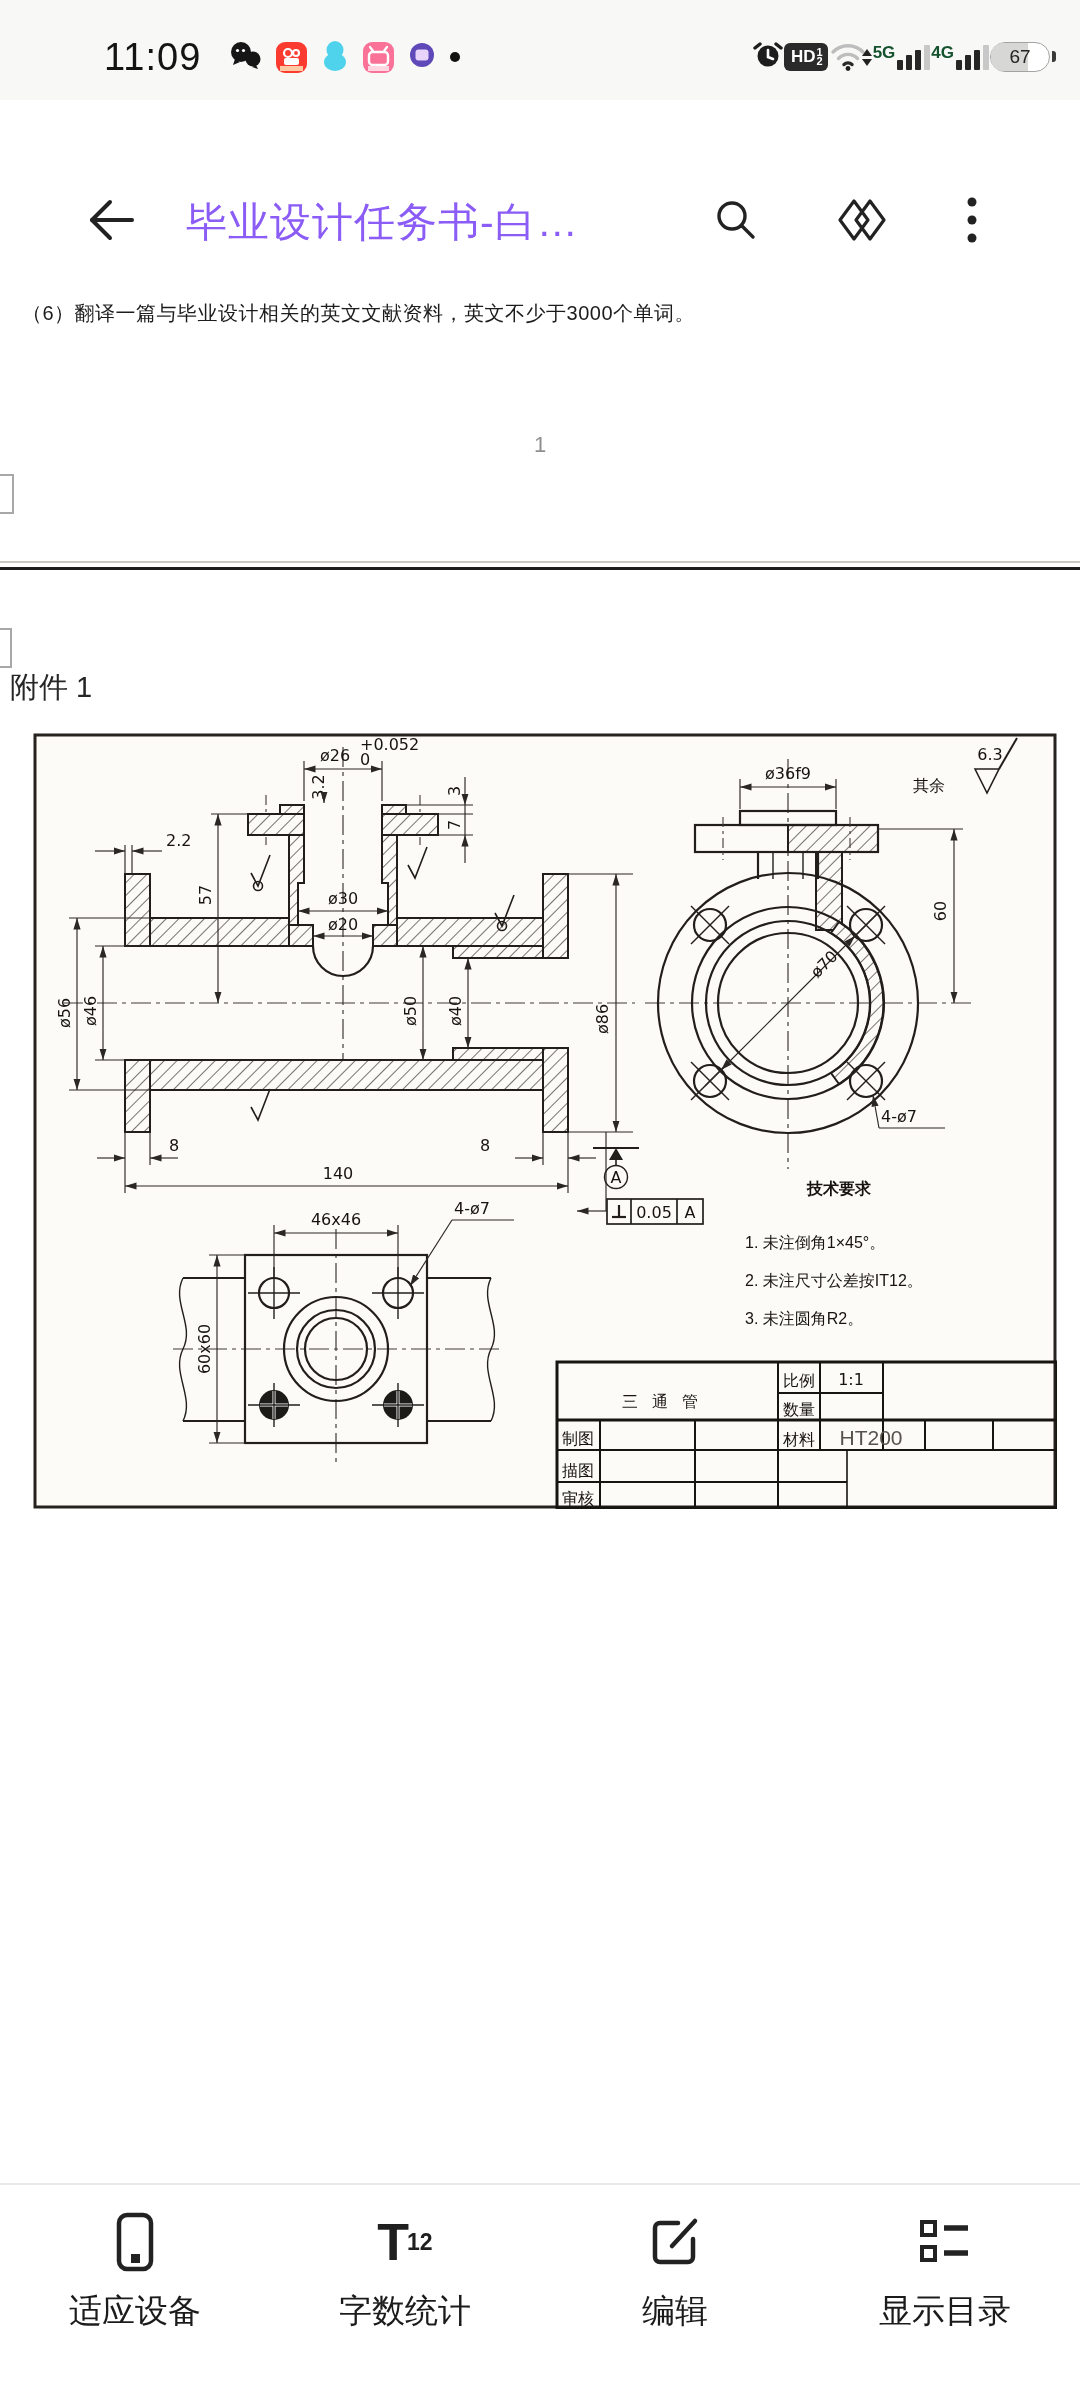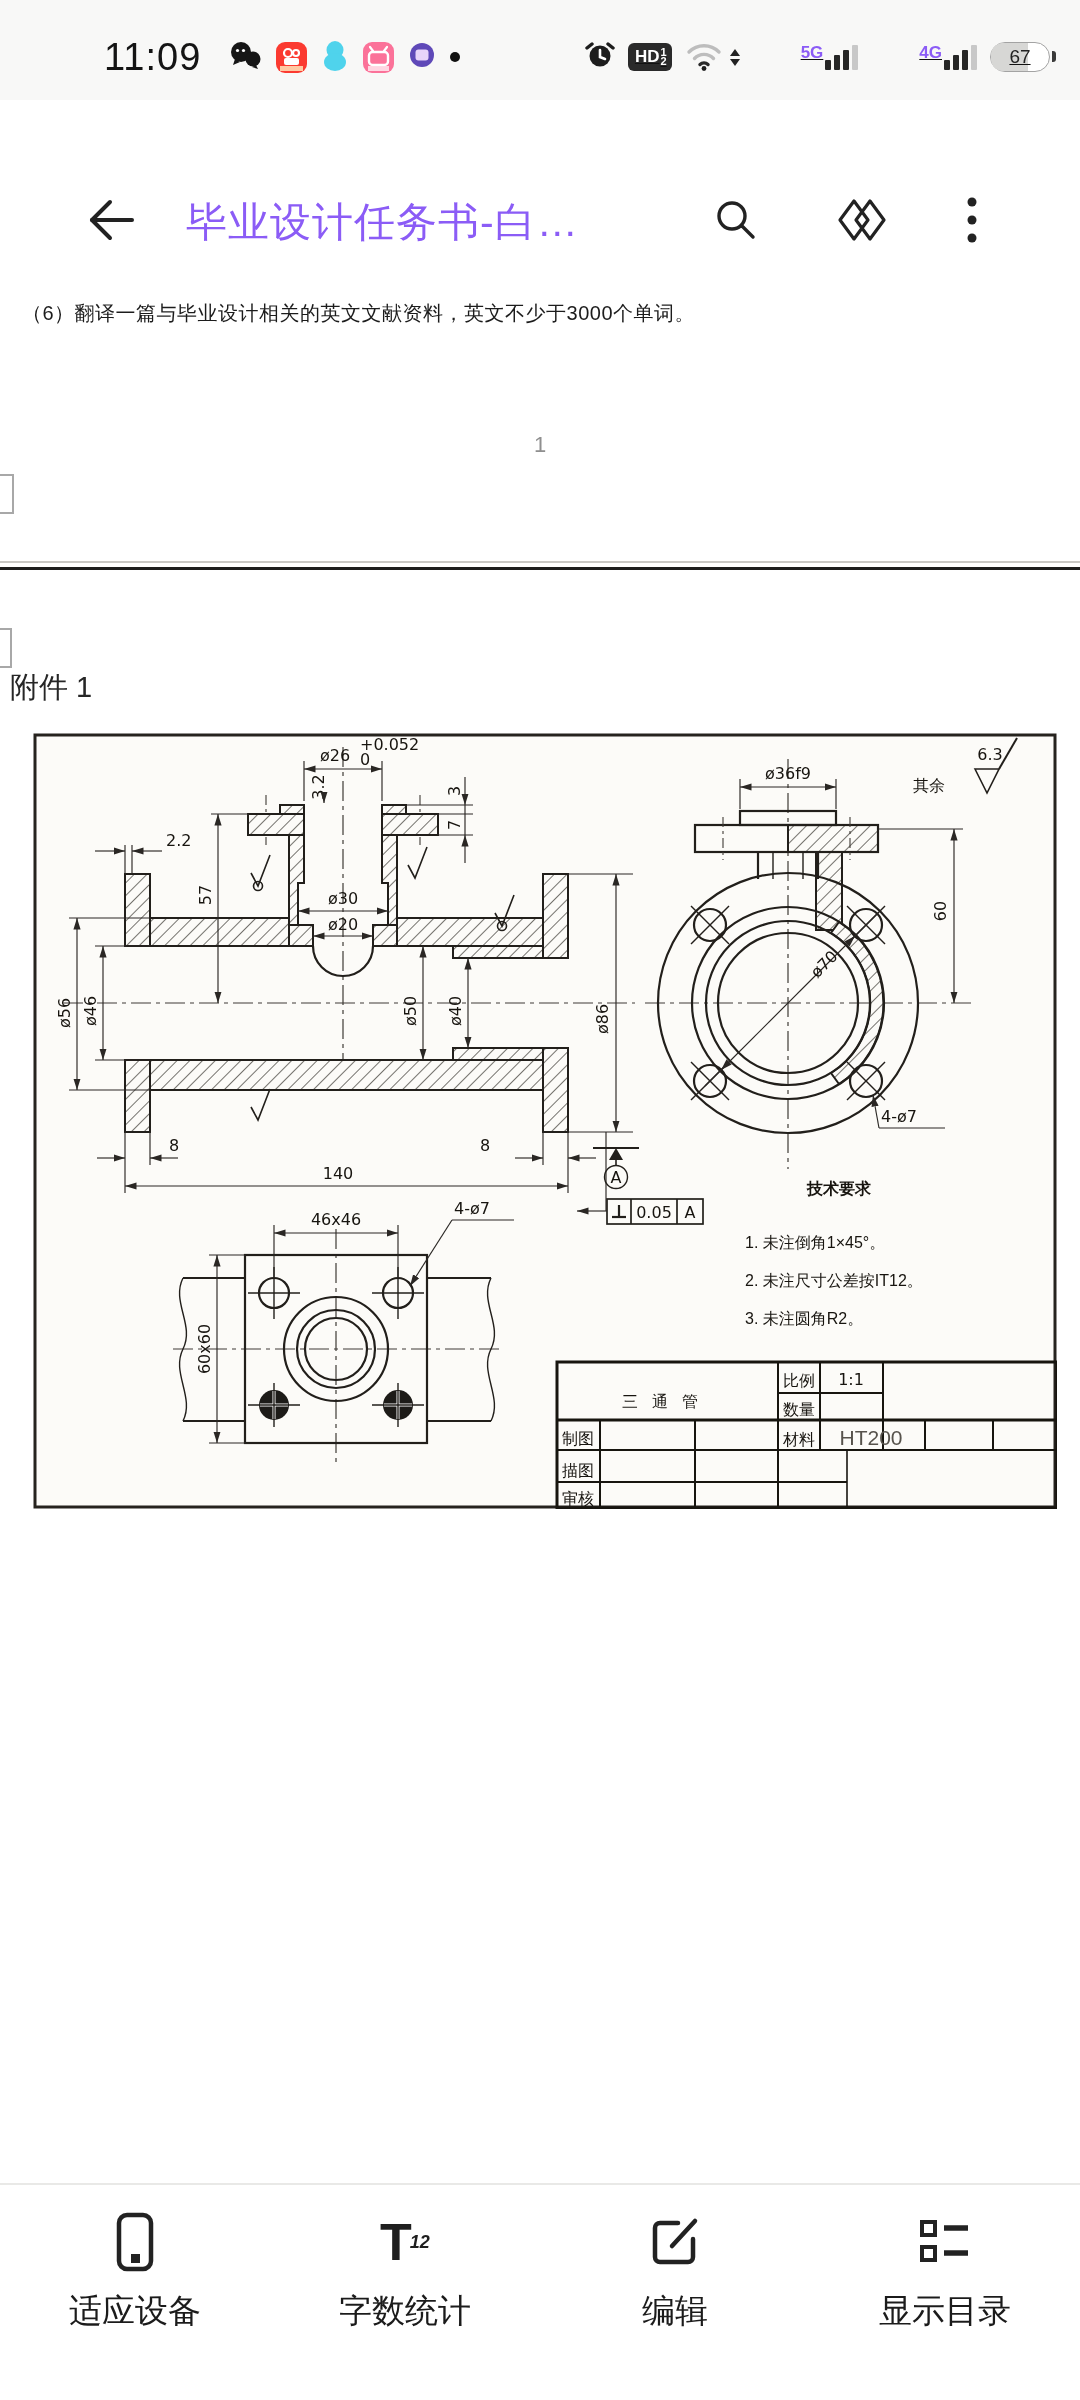--- a/index.html
+++ b/index.html
@@ -4,29 +4,29 @@
 <style>
   html,body{margin:0;padding:0;background:#dcdcdc;}
   #screen{position:relative;width:1080px;height:2400px;background:#ffffff;overflow:hidden;
           font-family:"Liberation Sans","DejaVu Sans",sans-serif;color:#111;}
   
   .statusbar{position:absolute;top:0;left:0;right:0;height:100px;background:#f8f8f7;
              display:flex;align-items:center;padding:14px 30px 0 104px;box-sizing:border-box;}
   .time{font-size:38px;font-weight:500;letter-spacing:1px;color:#141414;}
   .noti{display:flex;align-items:center;gap:15px;margin-left:28px;}
   .appicon{width:31px;height:31px;border-radius:9px;display:flex;align-items:center;justify-content:center;overflow:hidden;}
-  .sb-right{margin-left:auto;display:flex;align-items:center;gap:13px;text-decoration:underline;}
+  .sb-right{margin-left:auto;display:flex;align-items:center;gap:1px;}
   .hdbadge{background:#2a2a2a;color:#fff;border-radius:6px;height:28px;padding:0 5px 0 7px;
            display:flex;align-items:center;font-weight:700;}
   .hdbadge .hd{font-size:17px;}
   .frac{display:flex;flex-direction:column;line-height:9px;font-size:11px;margin-left:1px;align-items:center;}
   .sig{display:flex;align-items:flex-end;gap:3px;}
   .sig i{display:block;width:6px;border-radius:1px;background:#262626;}
   .sig i.dim{background:#c8c8c8;}
-  .siglabel{font-size:17px;font-weight:700;color:#8b5cf6;margin-right:2px;transform:translateY(-7px);margin-left:48px;}
+  .siglabel{font-size:17px;font-weight:700;color:#14532d;margin-right:2px;transform:translateY(-7px);}
   .netgroup{display:flex;align-items:flex-end;}
   .battery{position:relative;width:60px;height:30px;border:1px solid #a3a3a3;border-radius:15px;
            display:flex;align-items:center;justify-content:center;background:#fff;box-sizing:border-box;}
   .battery .fill{position:absolute;left:0;top:0;bottom:0;width:64%;background:#d7d7d5;border-radius:12px 0 0 12px;}
   .battery .lvl{position:relative;font-size:19px;color:#222;font-weight:500;}
   .battery:after{content:"";position:absolute;right:-7px;top:8px;width:4px;height:11px;background:#3a3a3a;border-radius:0 3px 3px 0;}
   .updown{display:flex;flex-direction:column;gap:3px;margin-left:-6px;}
   .updown b{width:0;height:0;border-left:5px solid transparent;border-right:5px solid transparent;}
   .updown .up{border-bottom:7px solid #222;}
   .updown .dn{border-top:7px solid #222;}
@@ -63,21 +63,21 @@
   .ck{stroke:#221f1b;stroke-width:1.6;fill:none;}
   .tb{stroke:#17150f;fill:none;}
   
   .tooldivider{position:absolute;left:0;right:0;top:2183px;height:2px;background:#e9e9e7;}
   .toolbar{position:absolute;left:0;right:0;top:2185px;bottom:0;background:#fff;display:flex;}
   .tool{flex:1;display:flex;flex-direction:column;align-items:center;padding-top:26px;gap:16px;cursor:pointer;}
   .tool .ic{height:62px;display:flex;align-items:center;justify-content:center;}
   .tool .lbl{font-size:33px;color:#1b1b1b;}
   .wc{display:flex;align-items:flex-end;color:#1f1f1f;}
   .wc .t{font-size:52px;font-weight:600;line-height:48px;}
-  .wc .n{font-size:18px;font-weight:700;margin-left:-2px;font-style:italic;}
+  .wc .n{font-size:23px;font-weight:700;margin-left:-2px;}
 </style>
 </head>
 <body>
 
 <div id="screen">
 
   <div class="statusbar">
     <span class="time">11:09</span>
     <div class="noti">
       <span>

